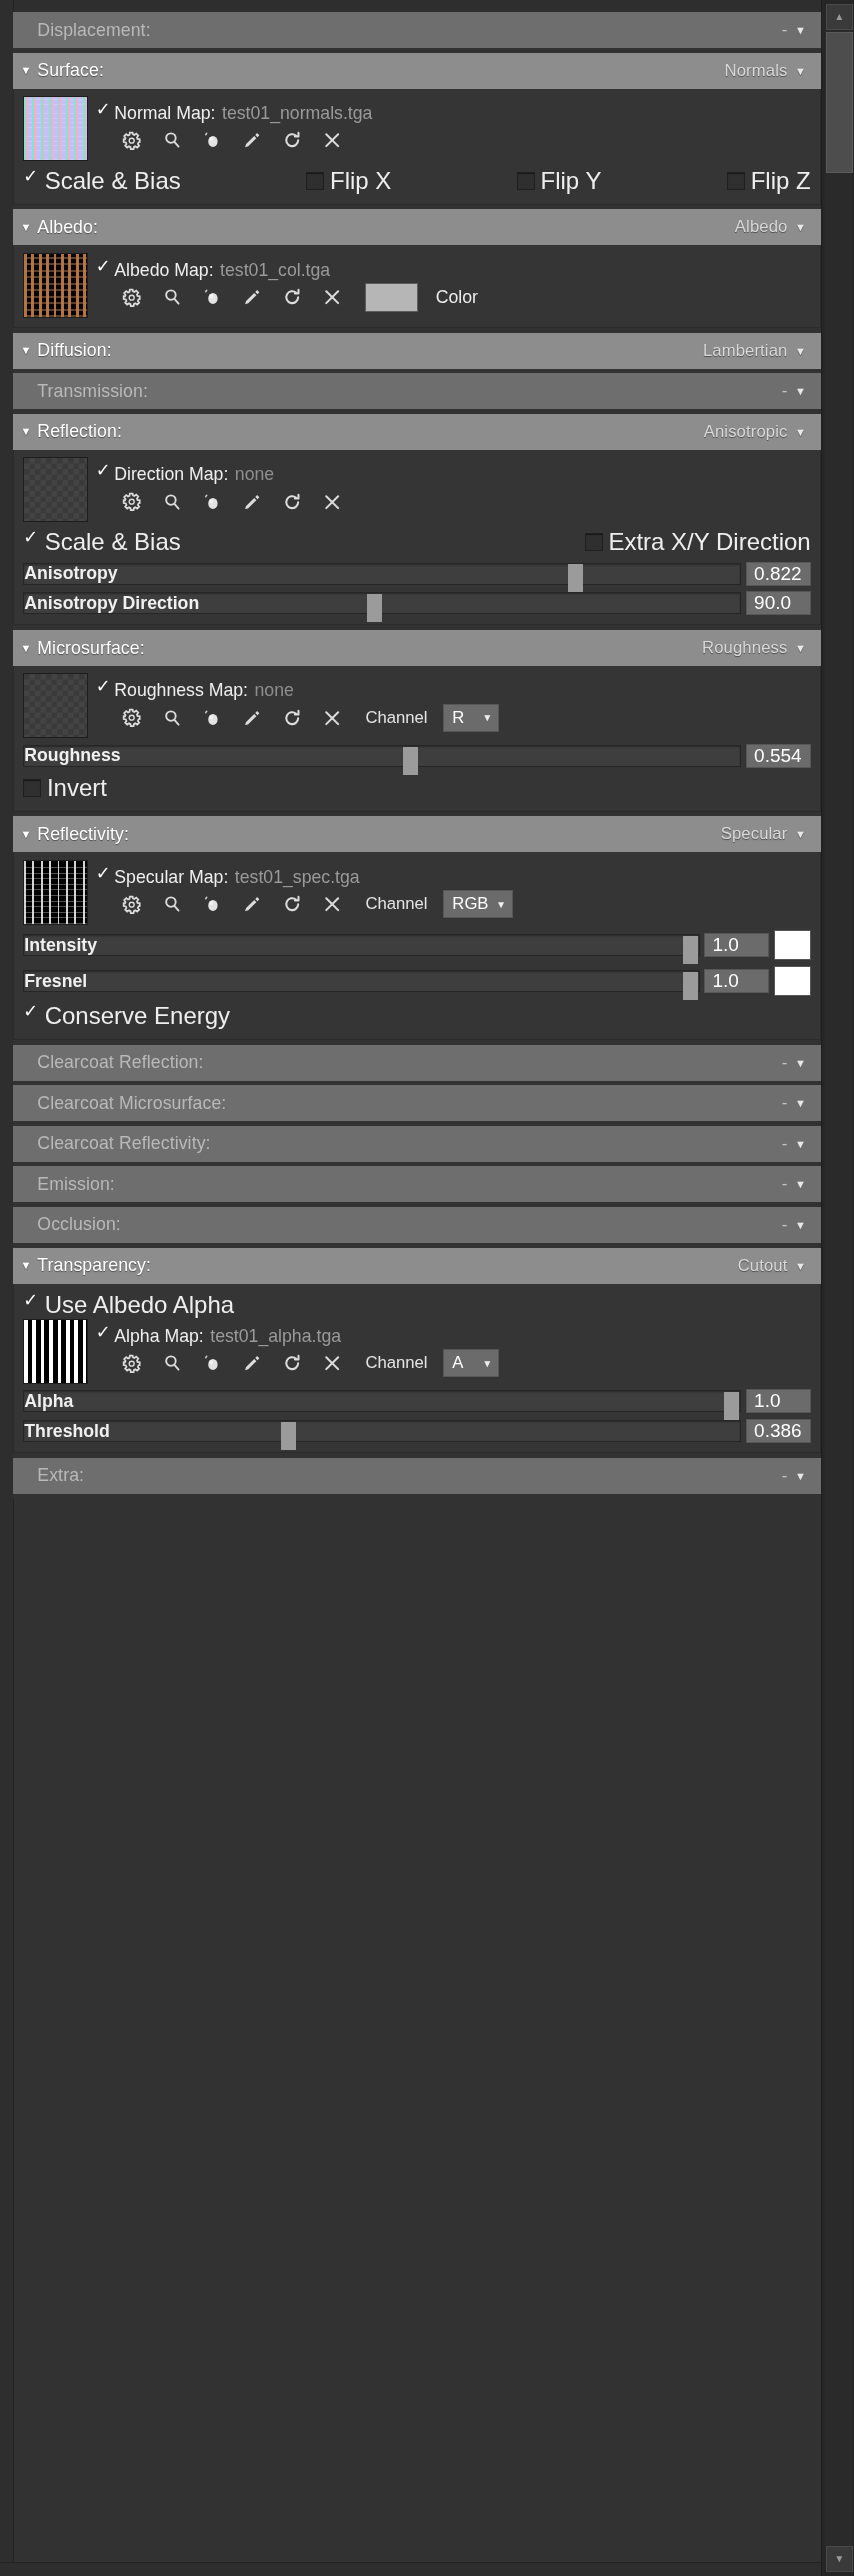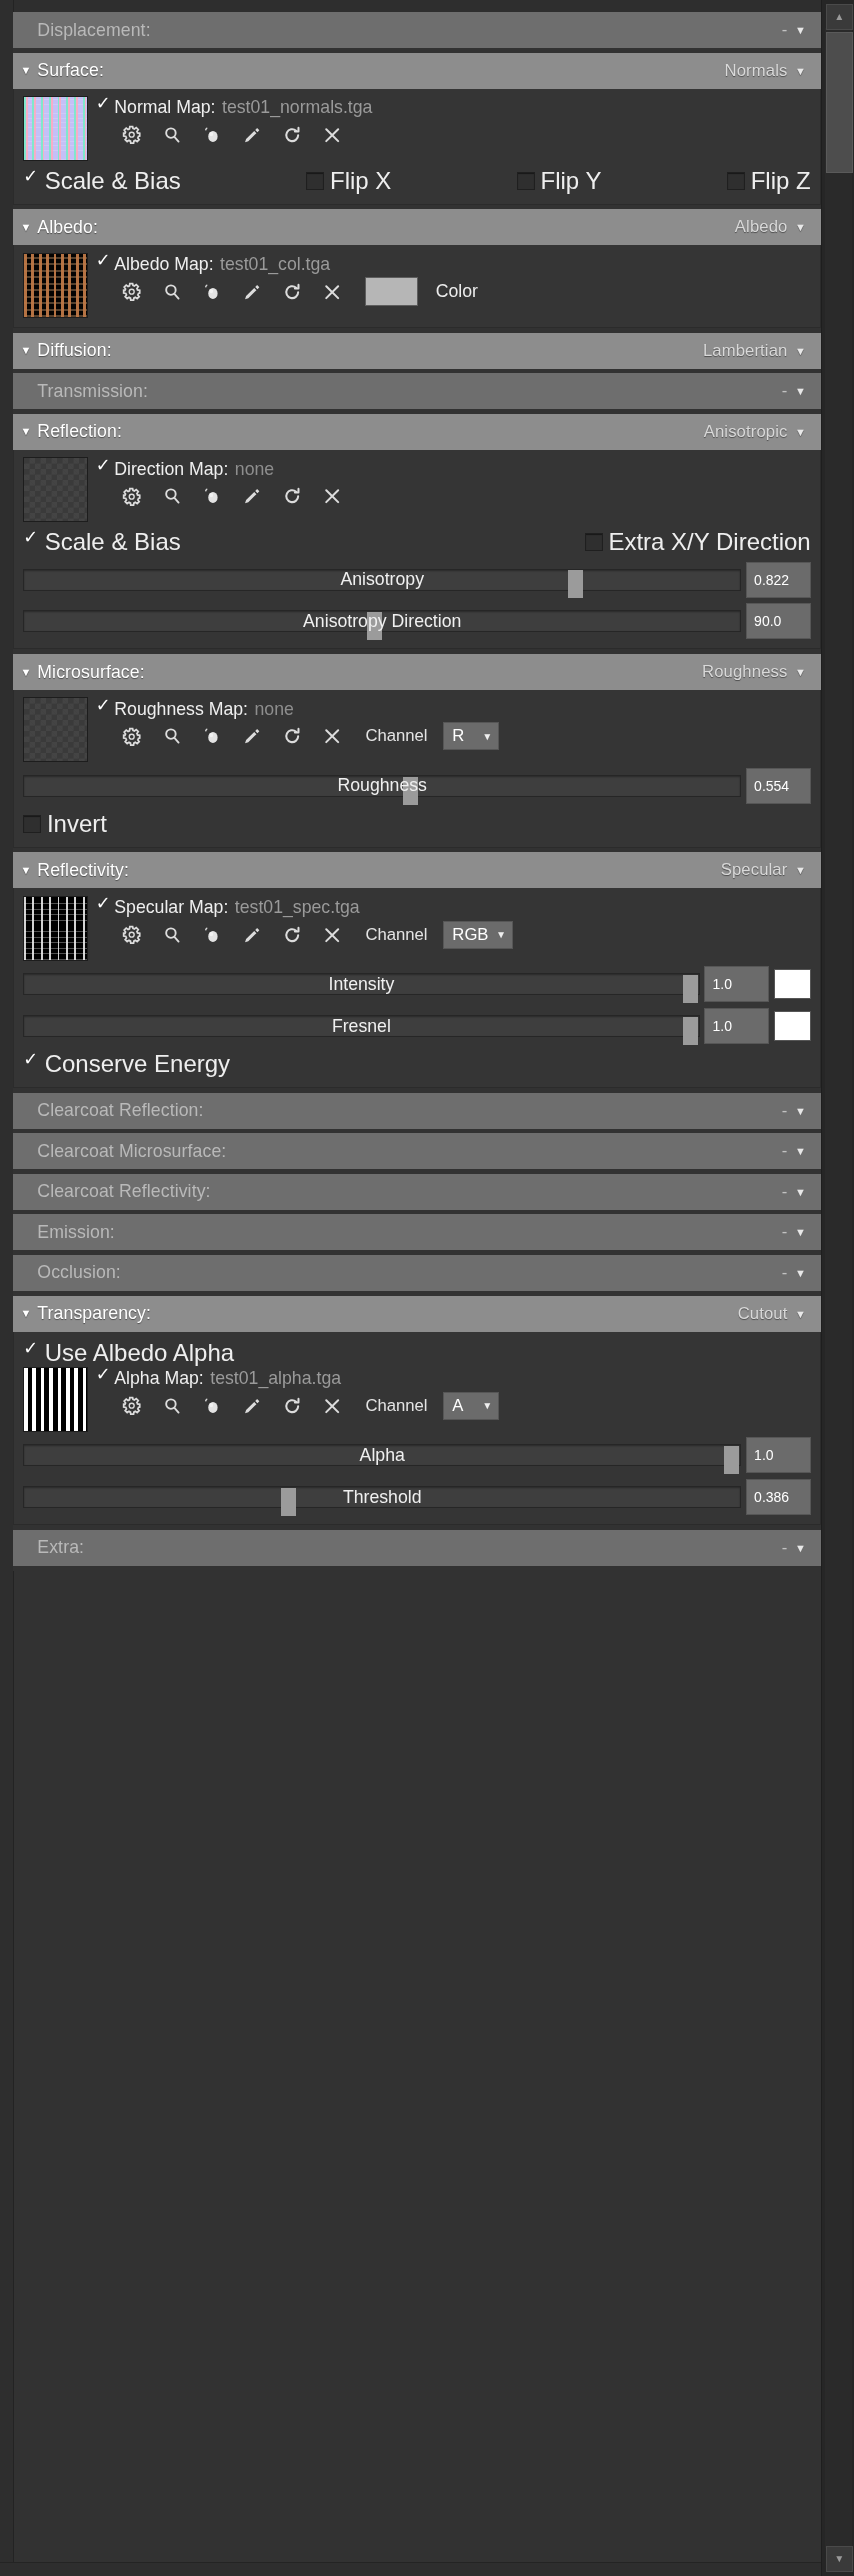--- a/index.html
+++ b/index.html
@@ -77,21 +77,21 @@
   
   .sec-body{
     background:#353535;
     border:0.9px solid #2b2b2b;
     border-top:none;
     box-sizing:border-box;
     padding:7.4px 9.3px 9.3px 9.3px;
   }
 
   
-  .map-row{display:flex;align-items:flex-start;}
+  .map-row{display:flex;align-items:center;}
   .thumb{
     width:63px;height:63px;flex:0 0 63px;
     border:0.9px solid #1d1d1d;
     margin-right:7.4px;
     position:relative;overflow:hidden;
     background:#111;
   }
   .thumb.checker{
     background-color:#3a3a3a;
     background-image:
@@ -174,33 +174,34 @@
   .cbrow{display:flex;align-items:center;height:28px;margin-top:5.6px;font-size:24px;color:#eeeeee;}
   .cbrow .cb{display:flex;align-items:center;white-space:nowrap;}
   .cbrow .cb .lbl{margin-left:3.7px;}
   .cbrow .cb.offbox .lbl{margin-left:5.6px;}
 
   
   .slider-row{display:flex;align-items:center;margin-top:5.6px;}
   .slider{
     position:relative;flex:1 1 auto;height:22px;
     background:#3e3e3e;border:0.9px solid #262626;
-    display:flex;align-items:center;justify-content:center;
+    display:flex;align-items:center;justify-content:flex-start;
     box-sizing:border-box;
     box-shadow:inset 0 0.9px 1.9px rgba(0,0,0,.35);
+    font-weight:bold;
   }
   .slider .sname{font-size:17.7px;color:#f0f0f0;position:relative;z-index:2;pointer-events:none;}
   .slider .knob{
     position:absolute;top:0.9px;height:28px;width:15px;background:#9b9b9b;z-index:1;
   }
   .numbox{
-    width:65px;height:36px;flex:0 0 65px;margin-left:4.6px;
+    width:65px;height:24px;flex:0 0 65px;margin-left:4.6px;
     background:#6b6b6b;border:0.9px solid #565656;box-sizing:border-box;
     display:flex;align-items:center;padding-left:7.4px;
-    font-size:14px;color:#ffffff;
+    font-size:19px;color:#ffffff;
   }
   .swatchbox{
     width:37px;height:30px;flex:0 0 37px;margin-left:4.6px;
     background:#ffffff;border:0.9px solid #565656;box-sizing:border-box;
   }
 </style>
 </head>
 <body>
 
 <div class="panel">

